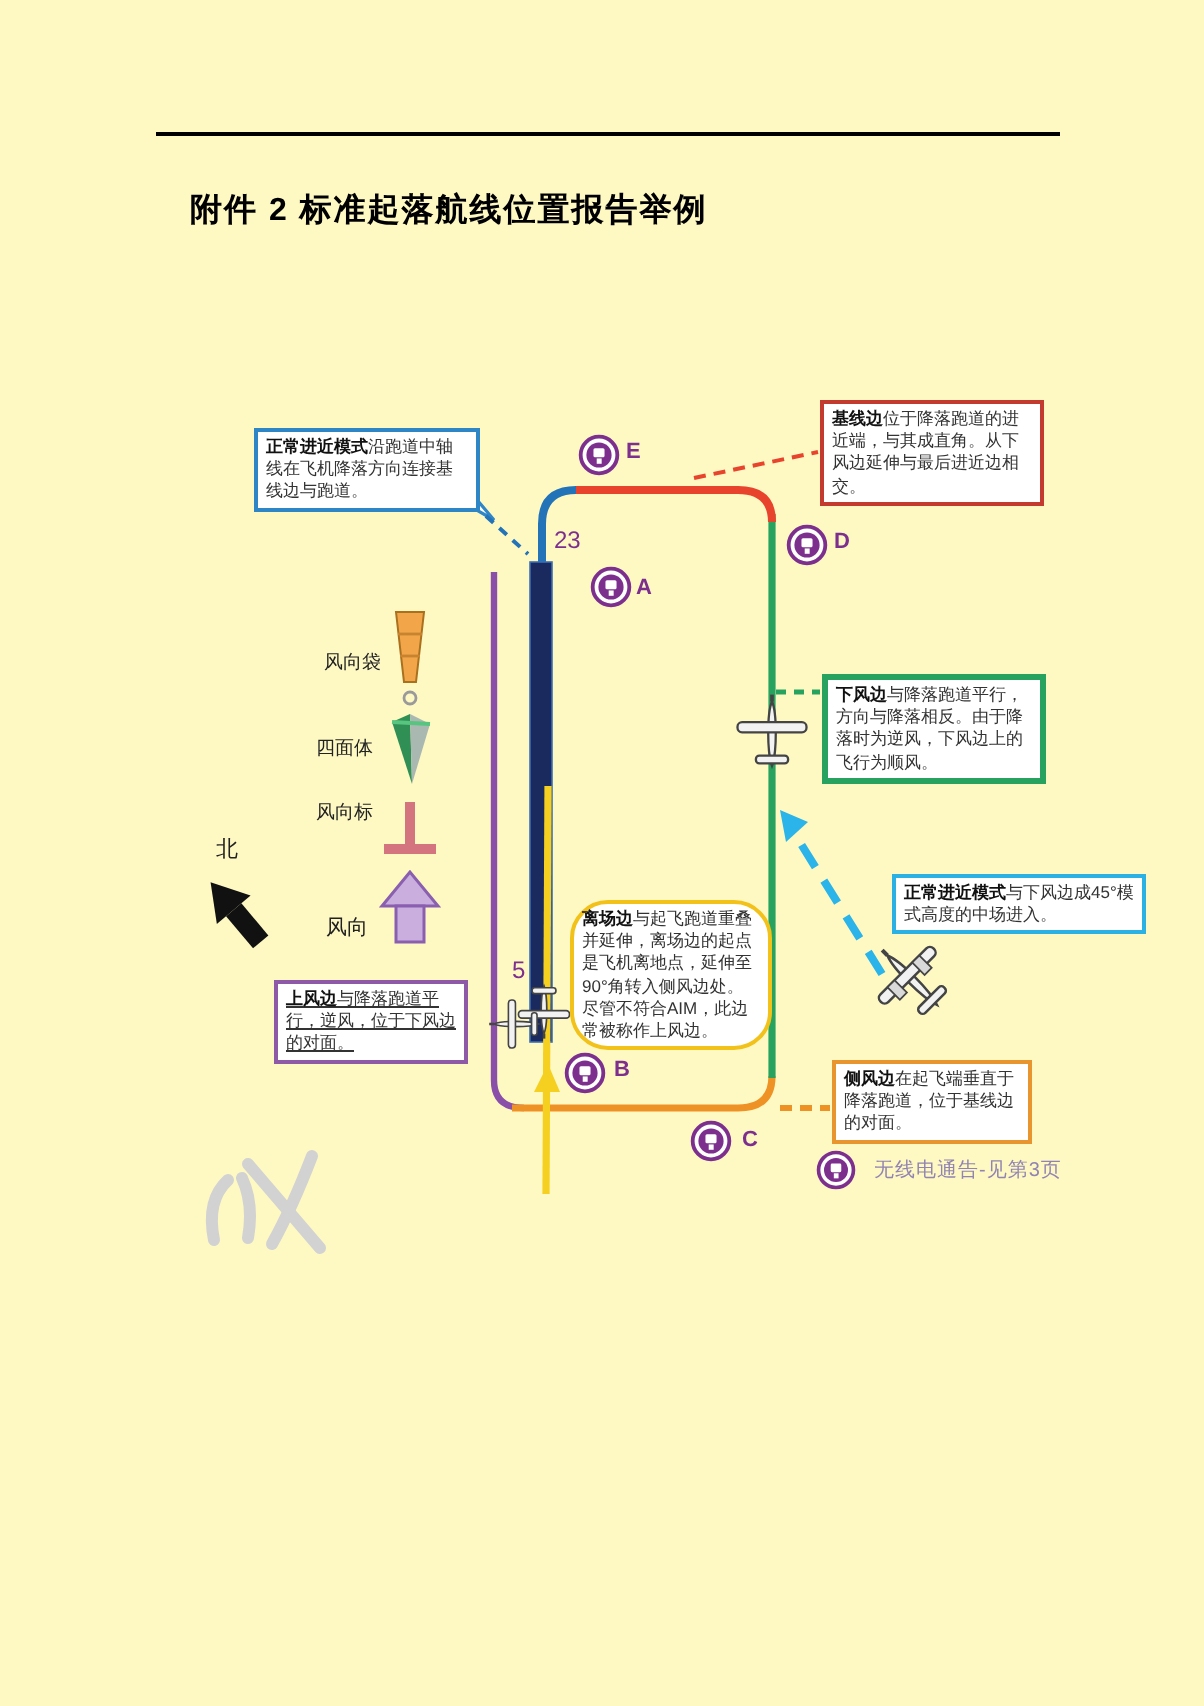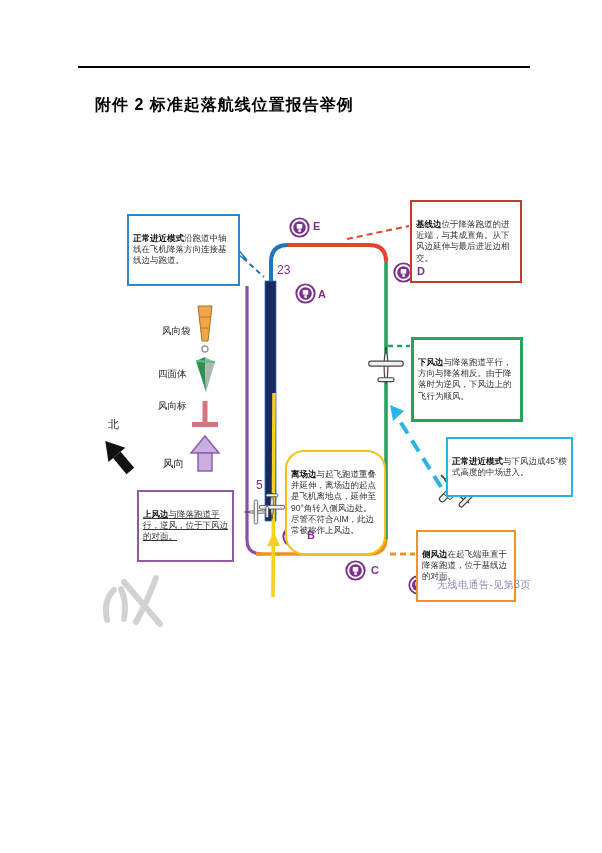--- a/index.html
+++ b/index.html
@@ -1,23 +1,23 @@
 <!DOCTYPE html>
 <html><head>
 <meta charset="utf-8">
 <style>
   html,body{margin:0;padding:0;background:#888;}
-  .page{position:relative;width:602px;height:853px;background:#ffffff;margin:0 auto;overflow:hidden;
+  .page{position:relative;width:602px;height:853px;background:#fef9c3;margin:0 auto;overflow:hidden;
         font-family:"Liberation Sans",sans-serif;}
   .top-rule{position:absolute;left:78px;top:66px;width:452px;height:2px;background:#000;}
   .page-title{position:absolute;left:95px;top:84px;font-size:16px;font-weight:bold;color:#000;
               font-family:"Liberation Sans",sans-serif;letter-spacing:1px;}
   svg.overlay{position:absolute;left:0;top:0;}
   
-  .callout{position:absolute;background:#fff;border:2px solid #999;padding:17px 4px;
+  .callout{position:absolute;background:#fff;border:2px solid #999;padding:2px 4px;
            font-size:8.5px;line-height:1.32;color:#333;box-sizing:border-box;}
   .callout b{color:#111;}
   .co-final{left:127px;top:214px;width:113px;border-color:#2f86c7;}
   .co-base{left:410px;top:200px;width:112px;border-color:#c23b2e;}
   .co-downwind{left:411px;top:337px;width:112px;border-color:#27a35f;border-width:3px;}
   .co-entry{left:446px;top:437px;width:127px;border-color:#2bb1e4;}
   .co-departure{left:285px;top:450px;width:101px;border-color:#f2c21a;border-radius:19px;}
   .co-upwind{left:137px;top:490px;width:97px;border-color:#8e5aa8;text-decoration:underline;}
   .co-crosswind{left:416px;top:530px;width:100px;border-color:#e8952f;}
   

